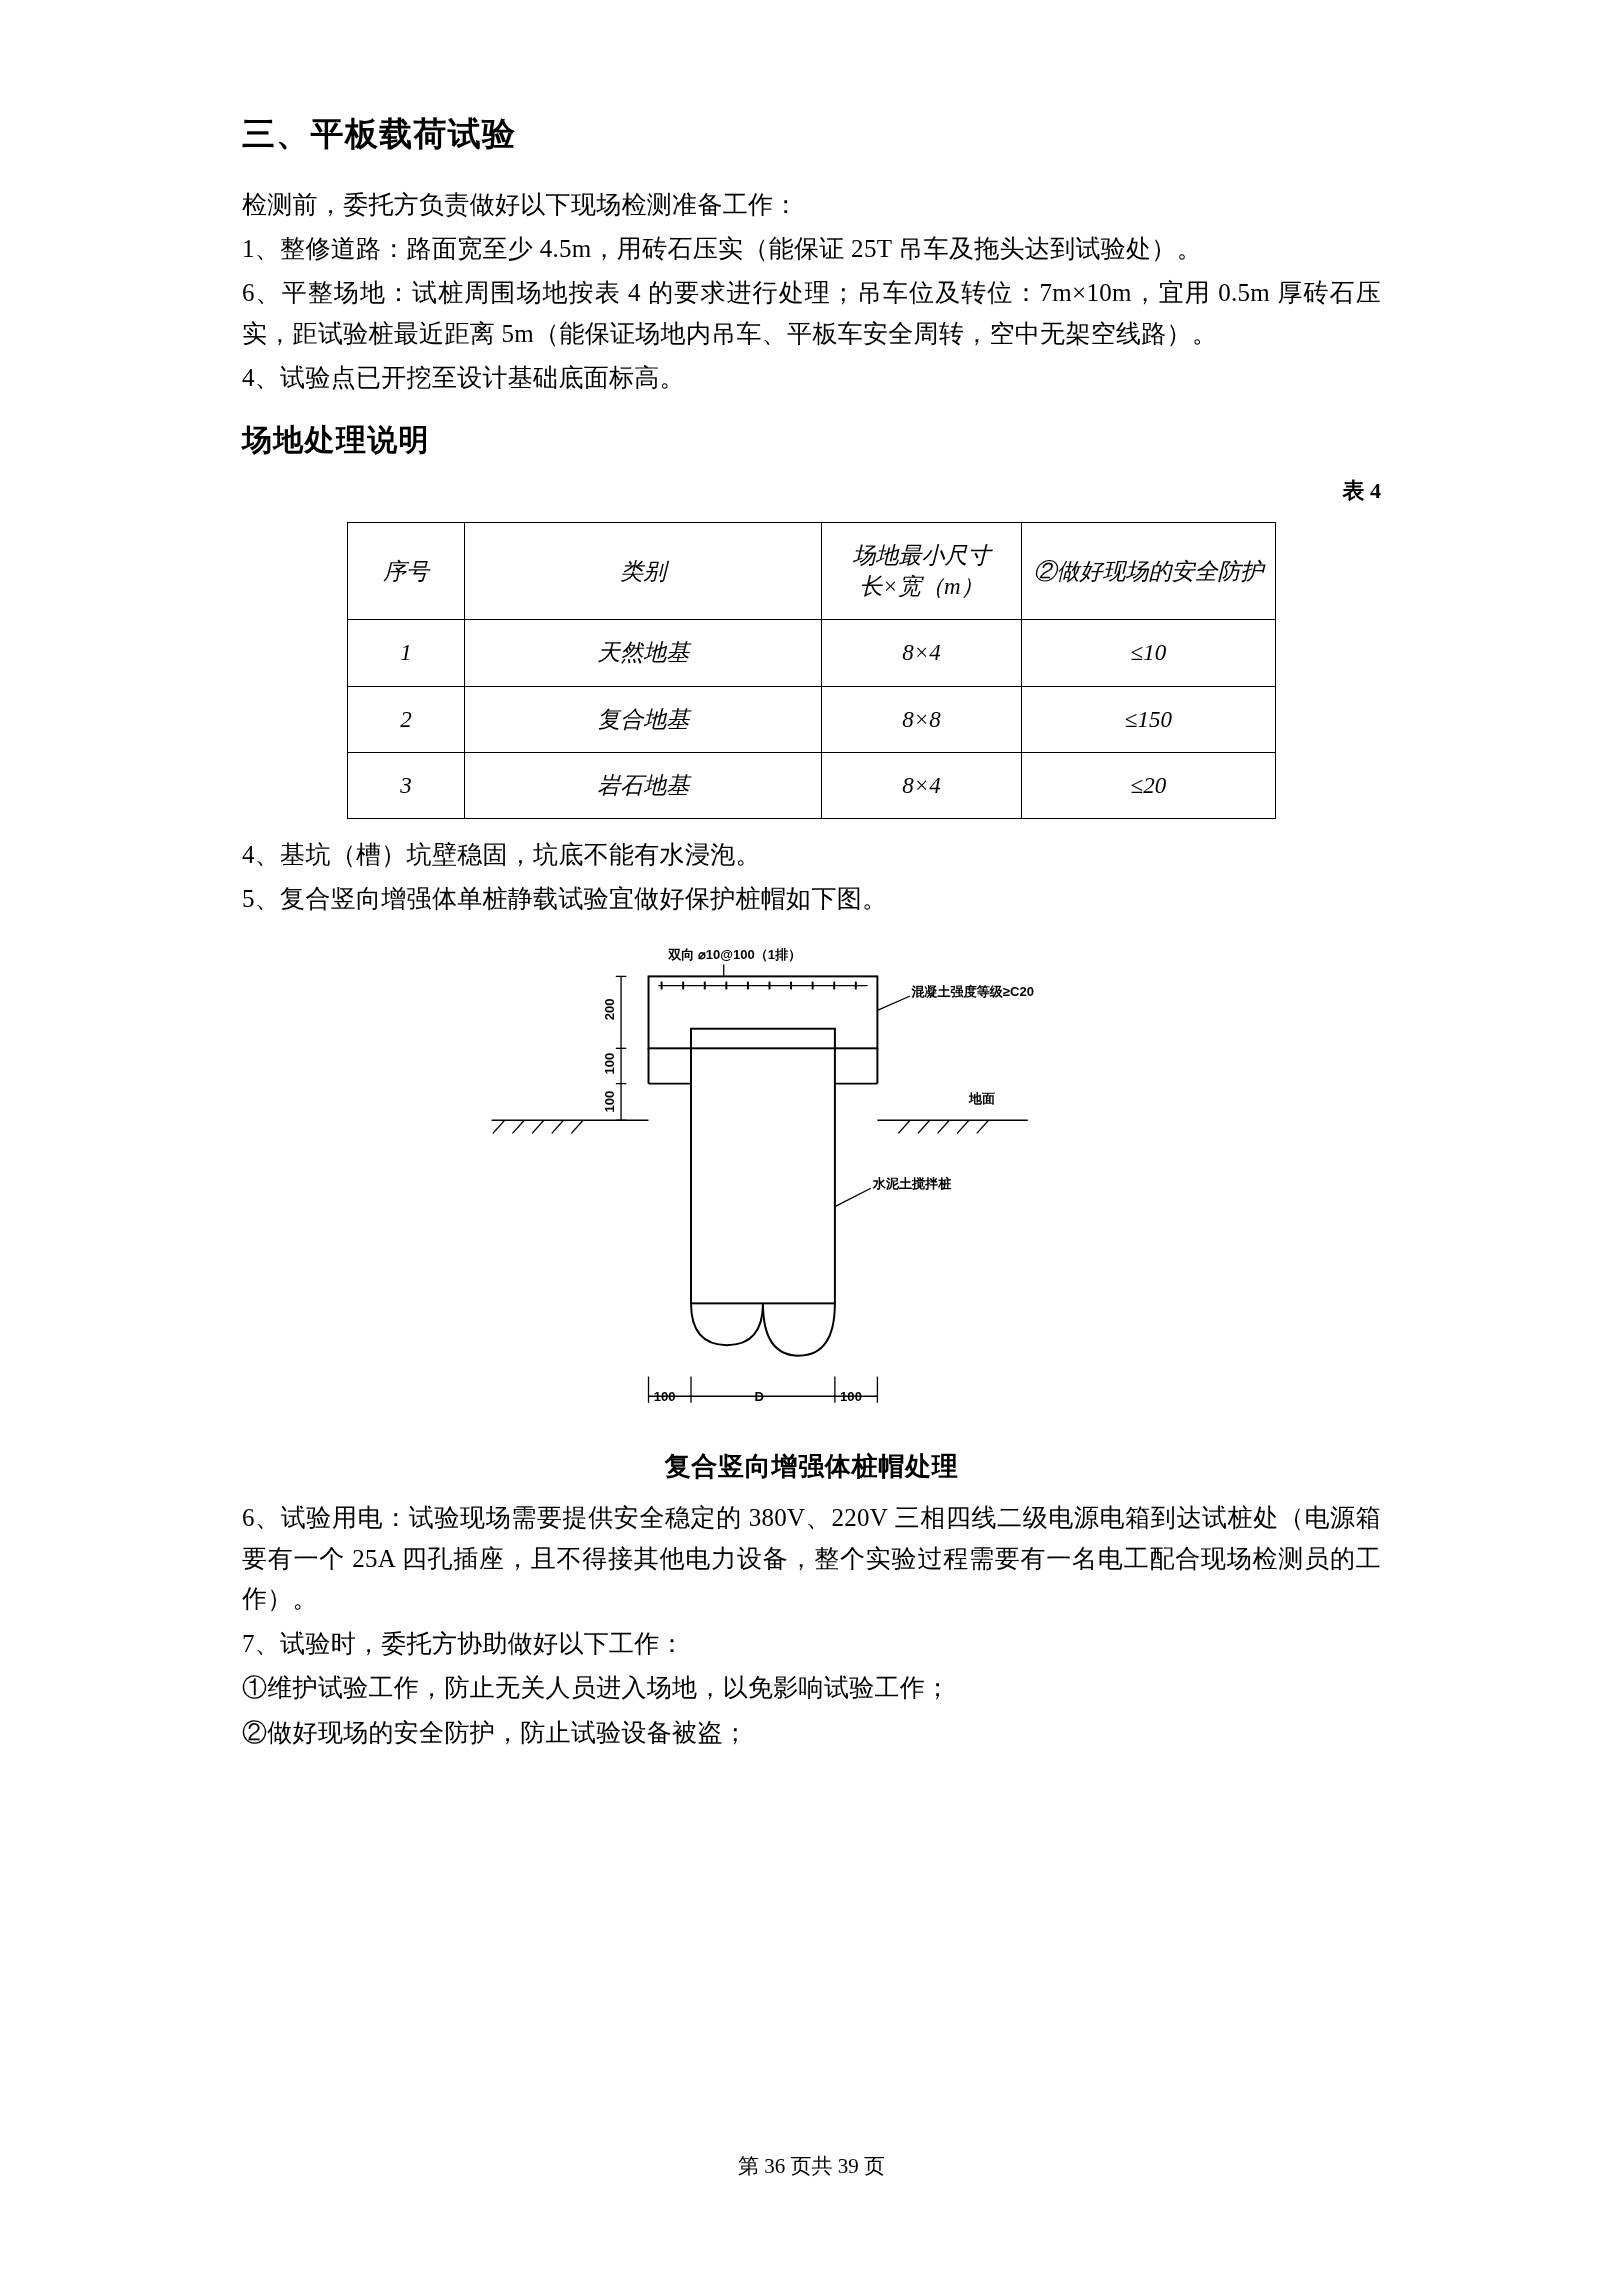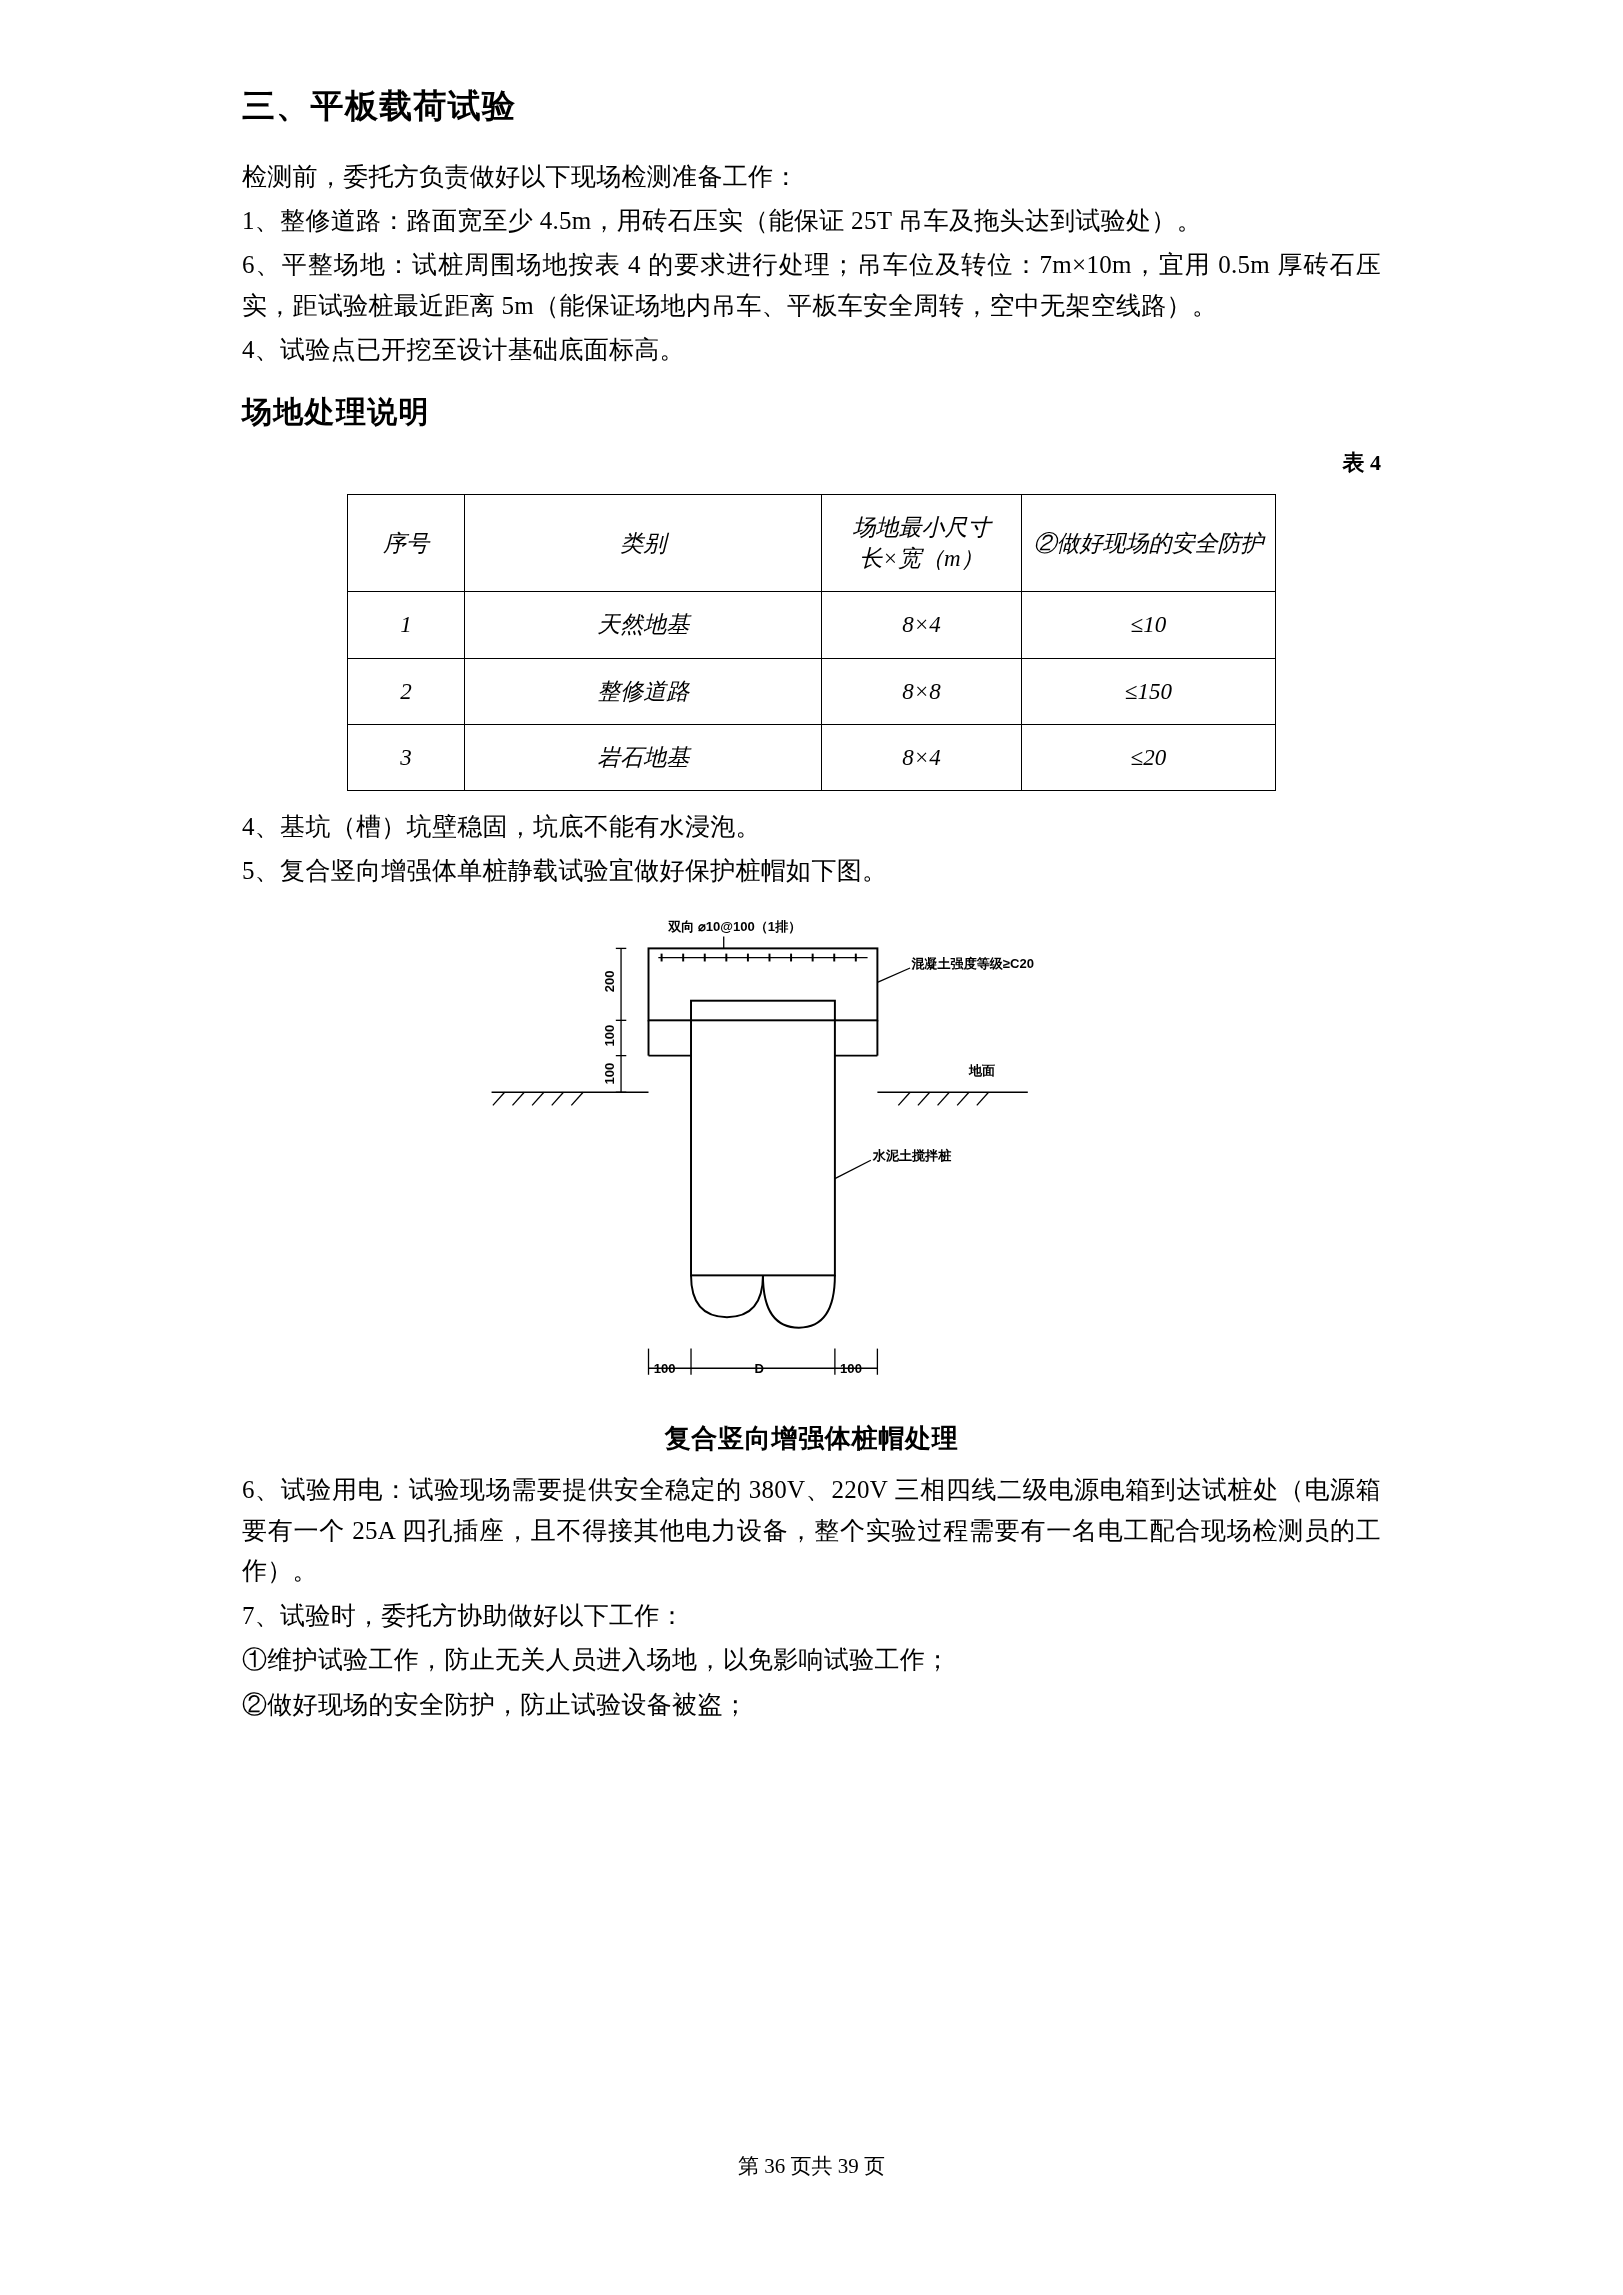--- a/index.html
+++ b/index.html
@@ -9,21 +9,21 @@
   }
   body {
     font-family: "Liberation Serif", "DejaVu Serif", serif;
     color: #000000;
   }
   .page {
     width: 1623px;
     height: 2295px;
     position: relative;
     box-sizing: border-box;
-    padding: 84px 242px 0 242px;
+    padding: 112px 242px 0 242px;
     background: #ffffff;
   }
   .section-title {
     font-size: 33px;
     font-weight: bold;
     letter-spacing: 1.3px;
     margin: 0 0 27.5px 0;
   }
   p.body-line {
     font-size: 25px;
@@ -121,21 +121,21 @@
     </thead>
     <tbody>
       <tr>
         <td>1</td>
         <td>天然地基</td>
         <td>8×4</td>
         <td>≤10</td>
       </tr>
       <tr>
         <td>2</td>
-        <td>整修道路</td>
+        <td>复合地基</td>
         <td>8×8</td>
         <td>≤150</td>
       </tr>
       <tr>
         <td>3</td>
         <td>岩石地基</td>
         <td>8×4</td>
         <td>≤20</td>
       </tr>
     </tbody>

